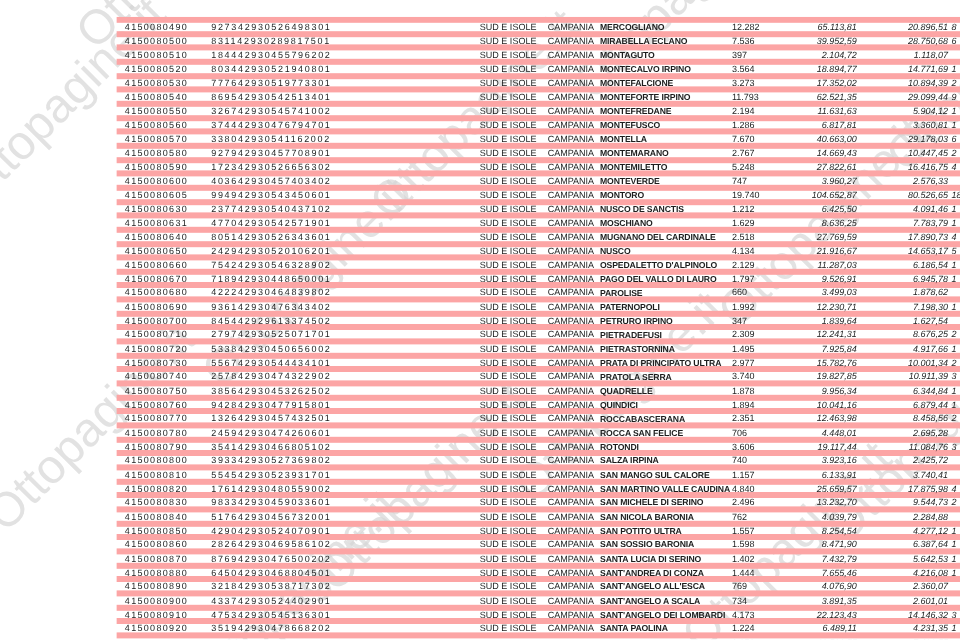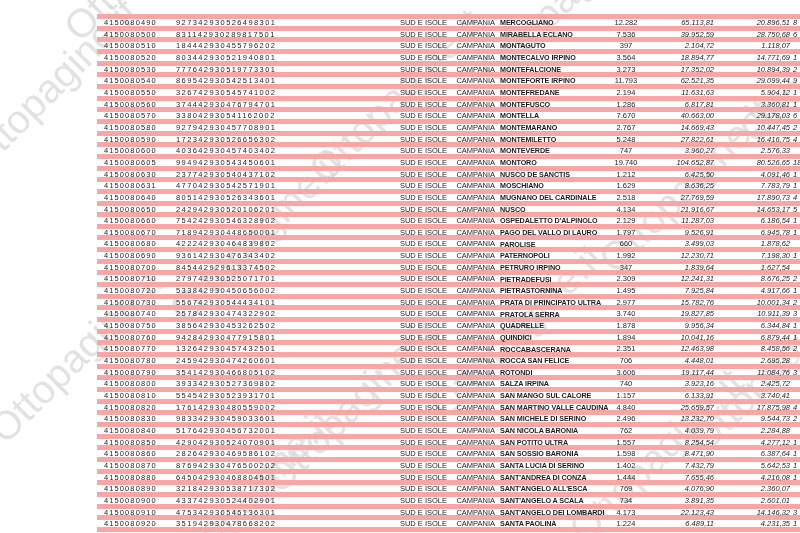--- a/index.html
+++ b/index.html
@@ -29,21 +29,21 @@
   }
   .cell{
     font-size:7.5px;line-height:1;color:#1d1d1d;
     white-space:nowrap;overflow:visible;
   }
   .c-code{padding-left:7px;letter-spacing:1.1px;}
   .c-serial{padding-left:6px;letter-spacing:1.4px;}
   .c-area{padding-left:15px;text-align:right;}
   .c-region{padding-left:5px;text-align:right;}
   .c-name{padding-left:5px;font-size:7.2px;letter-spacing:-0.1px;font-weight:bold;}
-  .c-pop{text-align:center;}
+  .c-pop{text-align:left;}
   .c-v1,.c-v2{text-align:right;font-style:italic;}
   .c-v3{padding-left:3px;font-style:italic;overflow:hidden;}
 </style>
 </head>
 <body>
 
 <div class="viewport">
   <div class="wm-layer">
       <span class="wm" style="left: -45px; top: 150px; color: rgb(214, 214, 214);">Ottopagine.it</span>
       <span class="wm" style="left: 55px; top: 18px; color: rgb(214, 214, 214);">Ottopagine.it</span>

